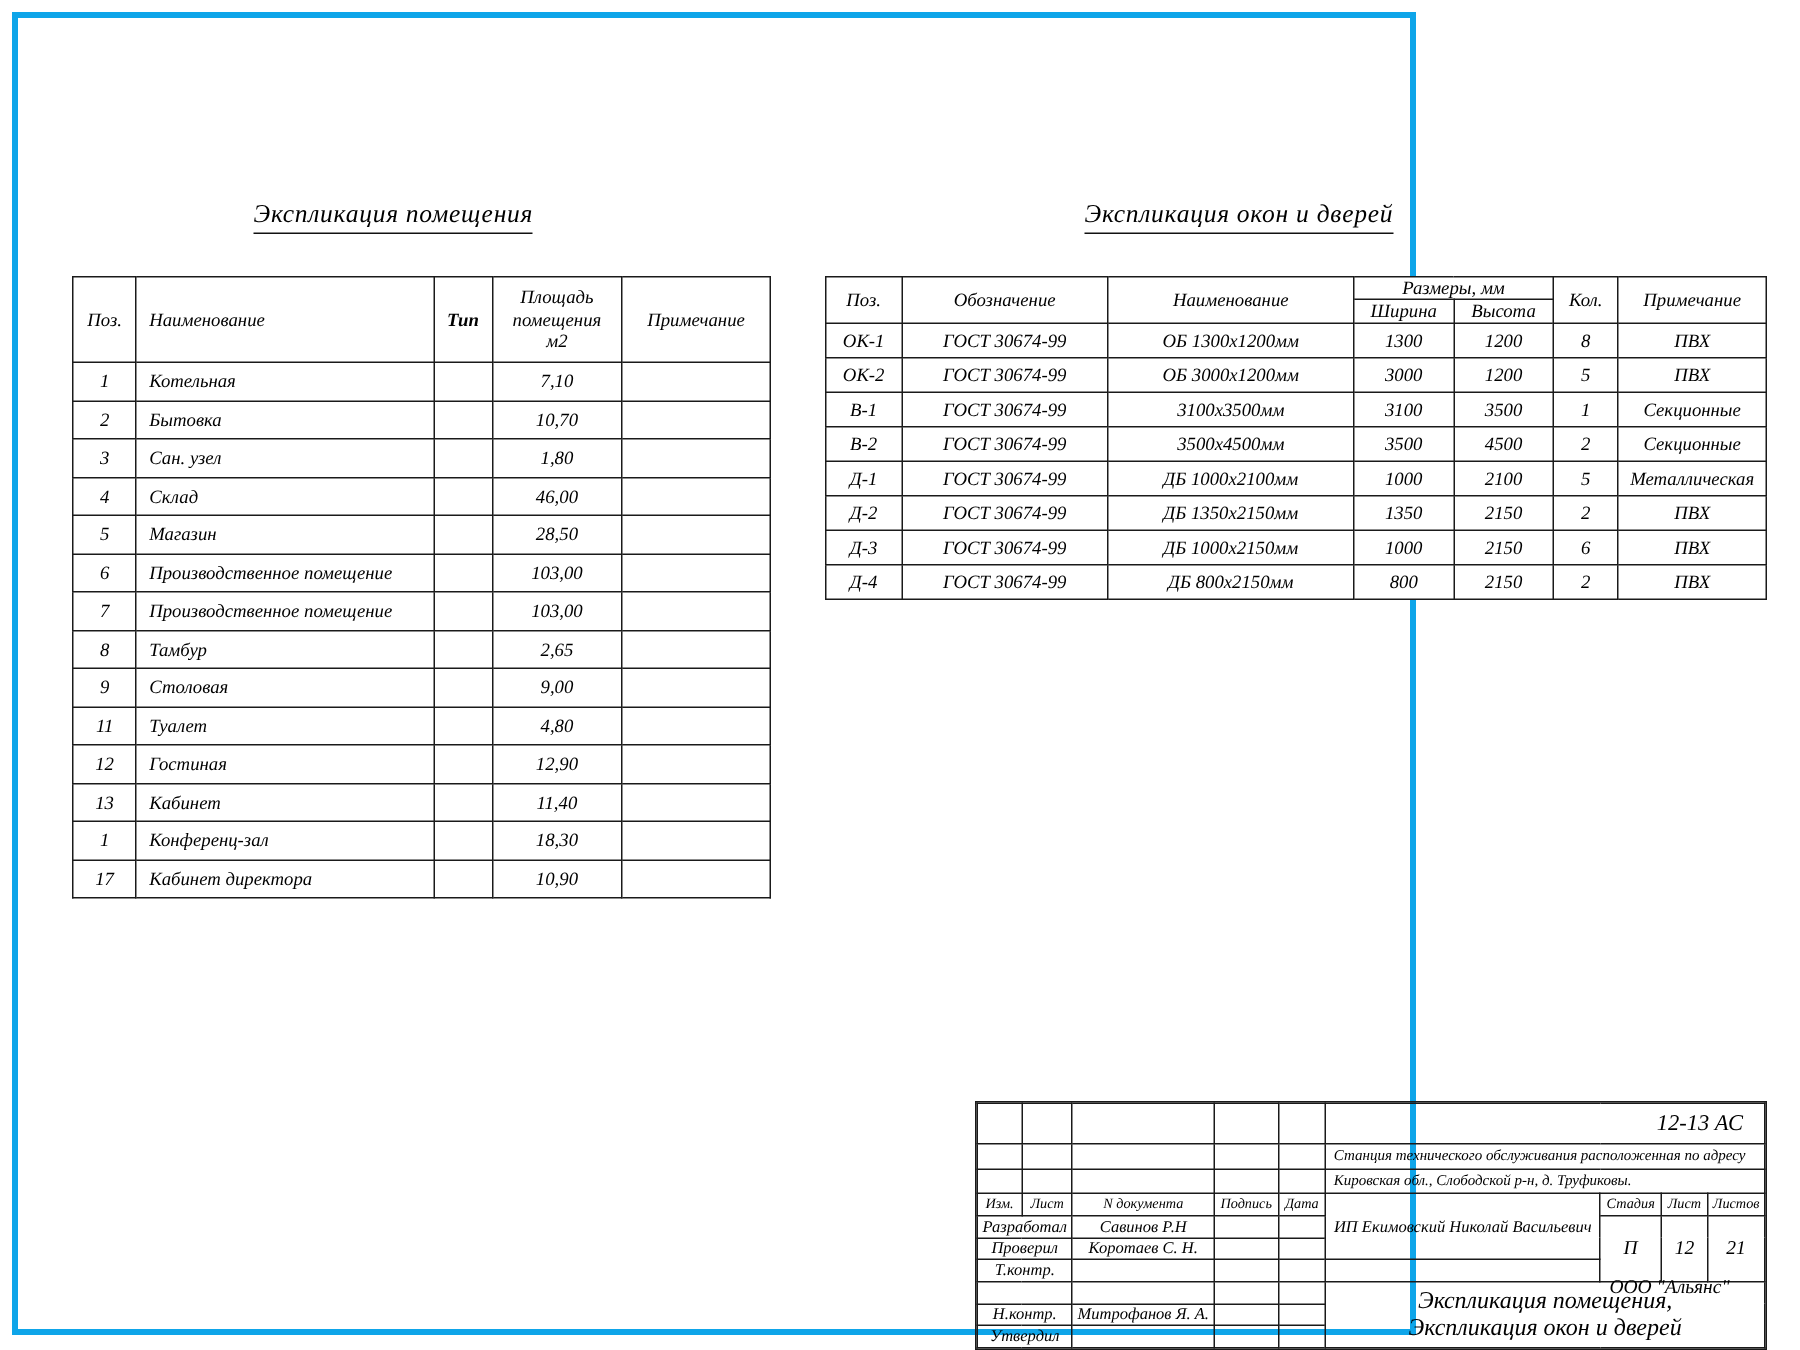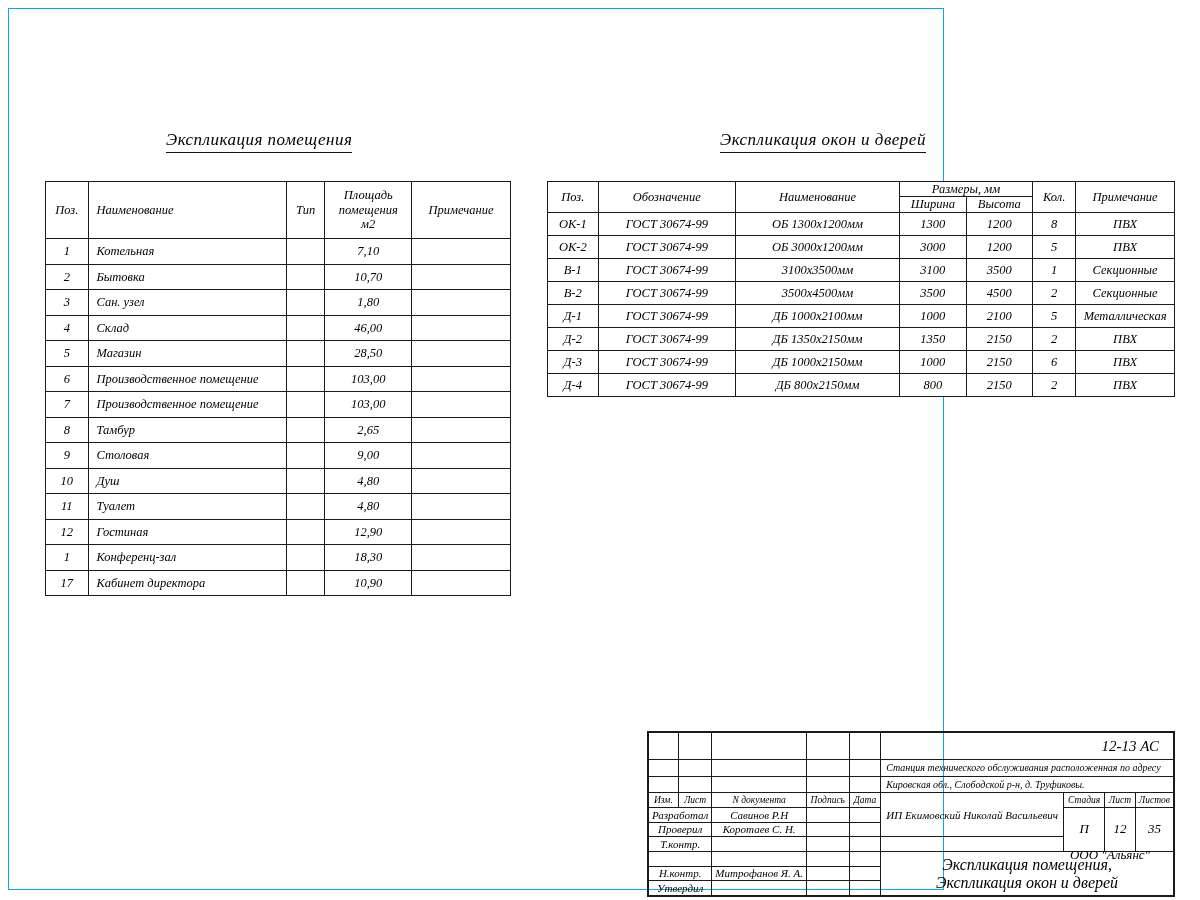--- a/index.html
+++ b/index.html
@@ -14,21 +14,21 @@
     color: #000;
     position: relative;
     overflow: hidden;
   }
   .sheet {
     position: absolute;
     left: 8px;
     top: 8px;
     width: 936px;
     height: 882px;
-    border: 1px solid #0ea5e9;
+    border: 4px solid #0ea5e9;
     box-sizing: border-box;
   }
 
   
   .tbl-title {
     position: absolute;
     font-style: italic;
     font-size: 17px;
     letter-spacing: 0.5px;
     border-bottom: 1.2px solid #111;
@@ -56,21 +56,21 @@
     line-height: 1.15;
   }
   table.dwg th { font-size: 12.5px; }
 
   
   #rooms-table { left: 36px; top: 172px; width: 466px; }
   #rooms-table th { height: 56px; }
   #rooms-table td { height: 24.5px; }
   #rooms-table .c-pos  { width: 36px; }
   #rooms-table .c-name { width: 206px; text-align: left; padding-left: 8px; }
-  #rooms-table .c-type { width: 32px; }
+  #rooms-table .c-type { width: 32px; font-weight: bold; }
   #rooms-table .c-area { width: 82px; font-style: italic; }
   #rooms-table .c-note { width: 96px; }
   .hdr-multiline { line-height: 1.18; }
 
   
   #openings-table { left: 538px; top: 172px; width: 628px; }
   #openings-table td { height: 22px; }
   #openings-table .c2-pos  { width: 46px; }
   #openings-table .c2-desig{ width: 148px; }
   #openings-table .c2-name { width: 180px; }
@@ -202,38 +202,38 @@
           <td class="c-note"></td>
         </tr>
       <tr>
           <td class="c-pos">9</td>
           <td class="c-name">Столовая</td>
           <td class="c-type"></td>
           <td class="c-area">9,00</td>
           <td class="c-note"></td>
         </tr>
       <tr>
-          <td class="c-pos">10</td>
-          <td class="c-name">Душ</td>
-          <td class="c-type"></td>
-          <td class="c-area">4,80</td>
-          <td class="c-note"></td>
-        </tr>
-      <tr>
           <td class="c-pos">11</td>
           <td class="c-name">Туалет</td>
           <td class="c-type"></td>
           <td class="c-area">4,80</td>
           <td class="c-note"></td>
         </tr>
       <tr>
           <td class="c-pos">12</td>
           <td class="c-name">Гостиная</td>
           <td class="c-type"></td>
           <td class="c-area">12,90</td>
+          <td class="c-note"></td>
+        </tr>
+      <tr>
+          <td class="c-pos">13</td>
+          <td class="c-name">Кабинет</td>
+          <td class="c-type"></td>
+          <td class="c-area">11,40</td>
           <td class="c-note"></td>
         </tr>
       <tr>
           <td class="c-pos">1</td>
           <td class="c-name">Конференц-зал</td>
           <td class="c-type"></td>
           <td class="c-area">18,30</td>
           <td class="c-note"></td>
         </tr>
       <tr>
@@ -386,21 +386,21 @@
           <td>Лист</td>
           <td>Листов</td>
         </tr>
         <tr style="height:13px">
           <td colspan="2" class="stamp-left-lbl">Разработал</td>
           <td class="stamp-left-lbl">Савинов Р.Н</td>
           <td></td>
             <td></td>
           <td rowspan="3" class="stamp-stage">П</td>
           <td rowspan="3" class="stamp-stage">12</td>
-          <td rowspan="3" class="stamp-stage">35</td>
+          <td rowspan="3" class="stamp-stage">21</td>
         </tr>
         <tr style="height:13px">
           <td colspan="2" class="stamp-left-lbl">Проверил</td>
           <td class="stamp-left-lbl">Коротаев С. Н.</td>
           <td></td>
             <td></td>
         </tr>
         <tr style="height:13px">
           <td colspan="2" class="stamp-left-lbl">Т.контр.</td>
           <td class="stamp-left-lbl"></td>

